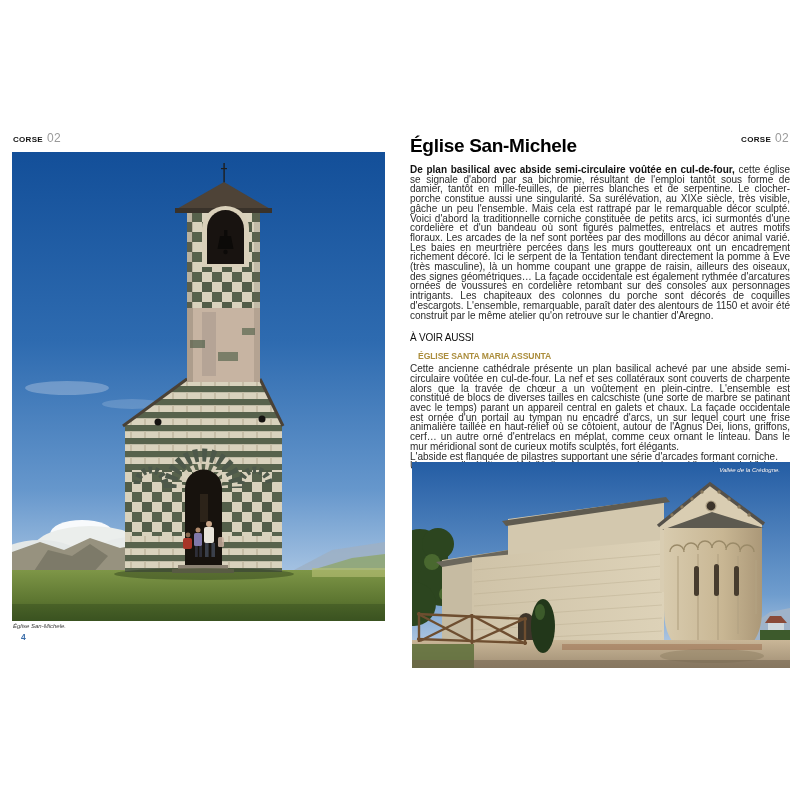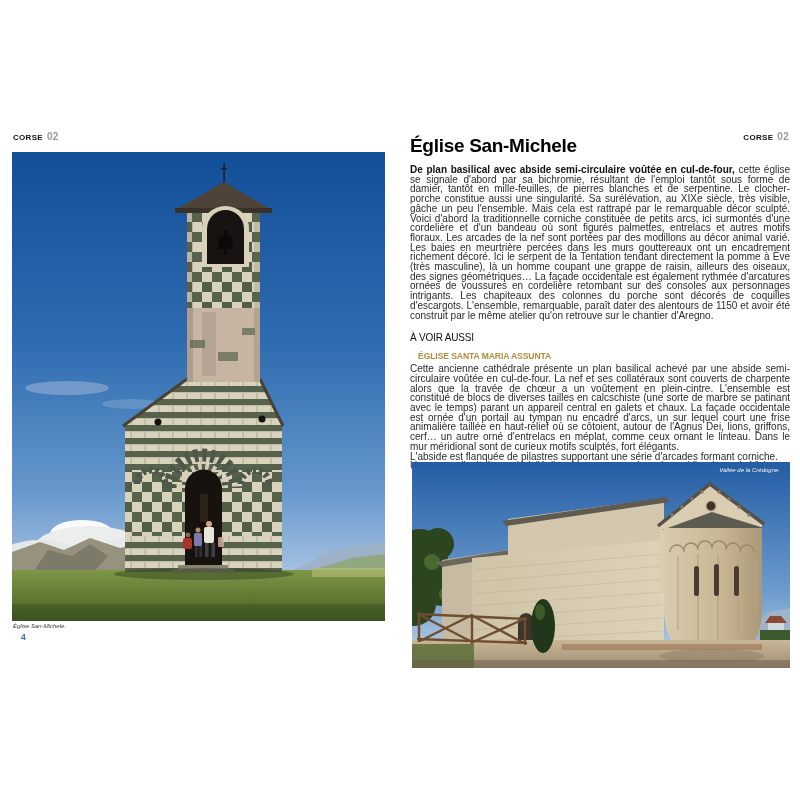--- a/index.html
+++ b/index.html
@@ -3,21 +3,21 @@
 <meta charset="utf-8">
 <style>
   html,body{margin:0;padding:0;background:#ffffff;}
   body{width:800px;height:800px;font-family:"Liberation Sans",sans-serif;color:#222;overflow:hidden;}
   .spread{position:relative;width:800px;height:800px;background:#fff;}
 
   
   .hdr{position:absolute;top:131px;font-size:8px;font-weight:bold;color:#111;letter-spacing:.3px;}
   .hdr-left{left:13px;}
   .hdr-right{right:11px;text-align:right;}
-  .hdr .num{color:#9a9a9a;font-weight:bold;margin-left:4px;font-size:10px;}
+  .hdr .num{color:#9a9a9a;font-weight:normal;margin-left:4px;font-size:12px;}
 
   
   .photo-left{position:absolute;left:12px;top:152px;width:373px;height:469px;overflow:hidden;}
   .photo-left svg{display:block;width:100%;height:100%;}
   .caption-left{position:absolute;left:13px;top:623px;font-size:6px;font-style:italic;color:#3a3a3a;}
   .pagenum{position:absolute;left:21px;top:632px;font-size:8.5px;font-weight:bold;}
 
   
   .rightcol{position:absolute;left:410px;top:136px;width:380px;}
   .title{font-size:19px;font-weight:bold;color:#000;letter-spacing:-.3px;line-height:20px;}

